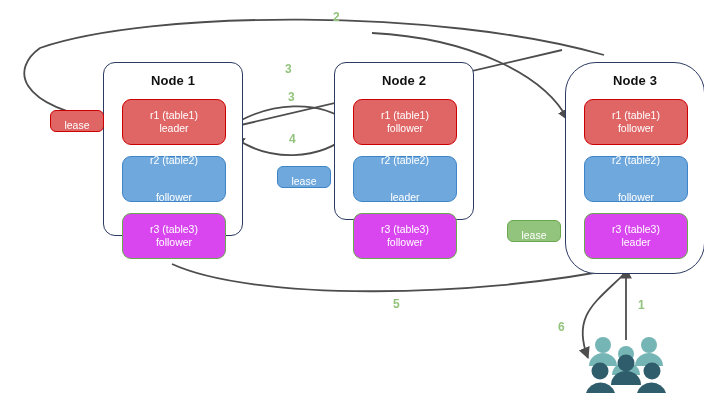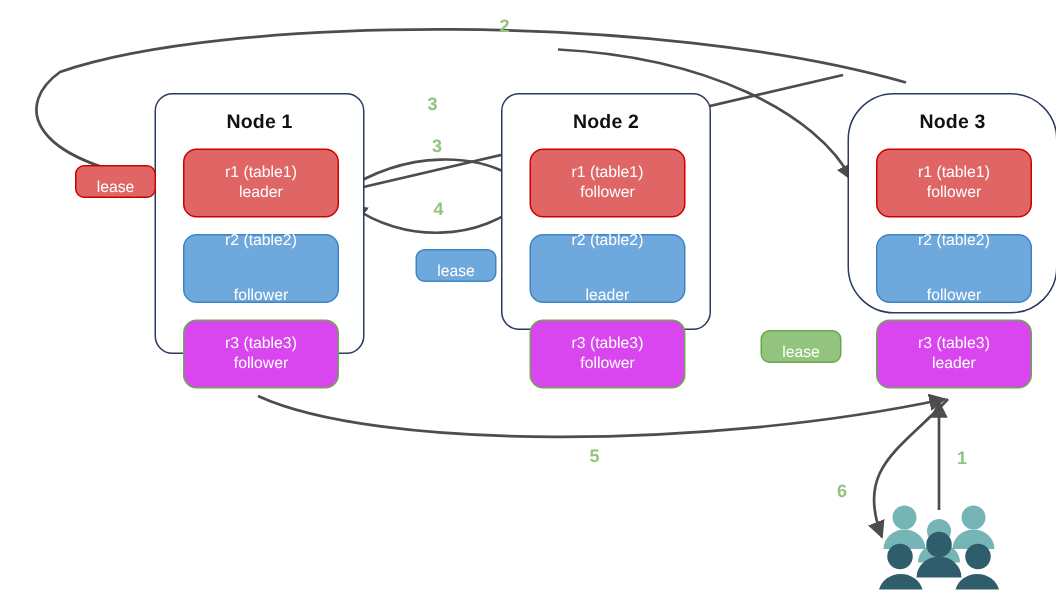--- a/index.html
+++ b/index.html
@@ -157,21 +157,21 @@
     <div class="replica rep-blue rep-r2">
       <span>r2 (table2)</span>
       <span>leader</span>
     </div>
     <div class="replica rep-green rep-r3">
       <span>r3 (table3)</span>
       <span>follower</span>
     </div>
   </div>
 
-  <div class="node-box" style="left:565px; top:62px; width:140px; height:147px;border-radius:31px;">
+  <div class="node-box" style="left:565px; top:62px; width:140px; height:212px;border-radius:31px;">
     <div class="node-title">Node 3</div>
 
     <div class="replica rep-red rep-r1">
       <span>r1 (table1)</span>
       <span>follower</span>
     </div>
     <div class="replica rep-blue rep-r2">
       <span>r2 (table2)</span>
       <span>follower</span>
     </div>

